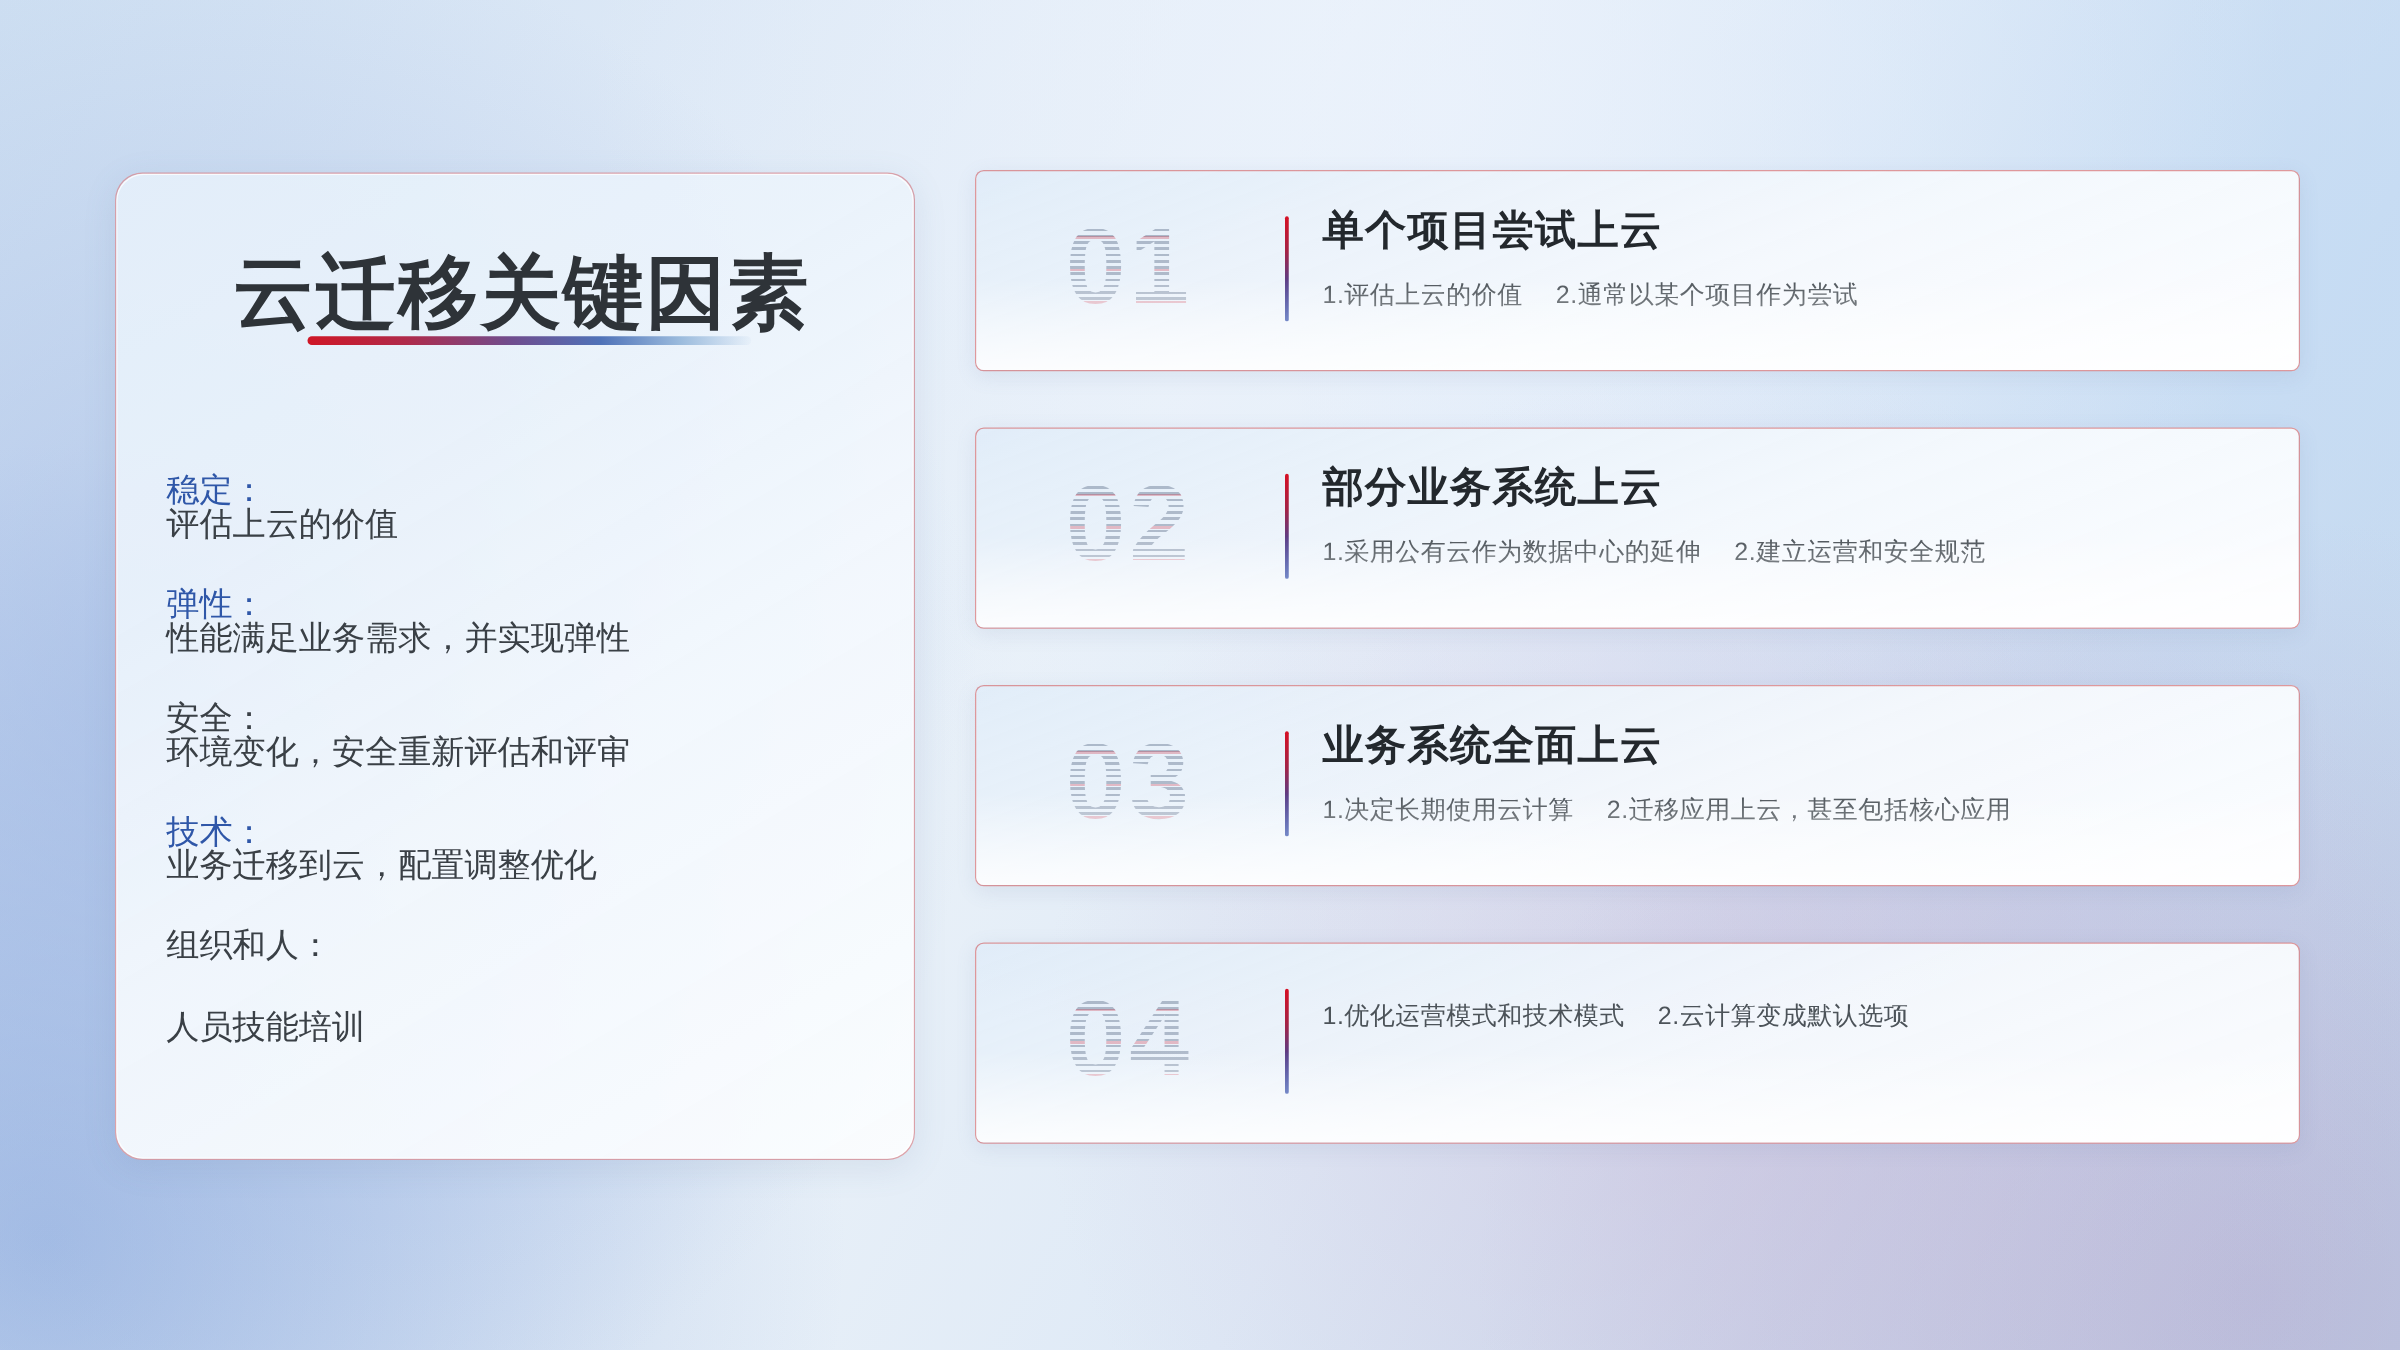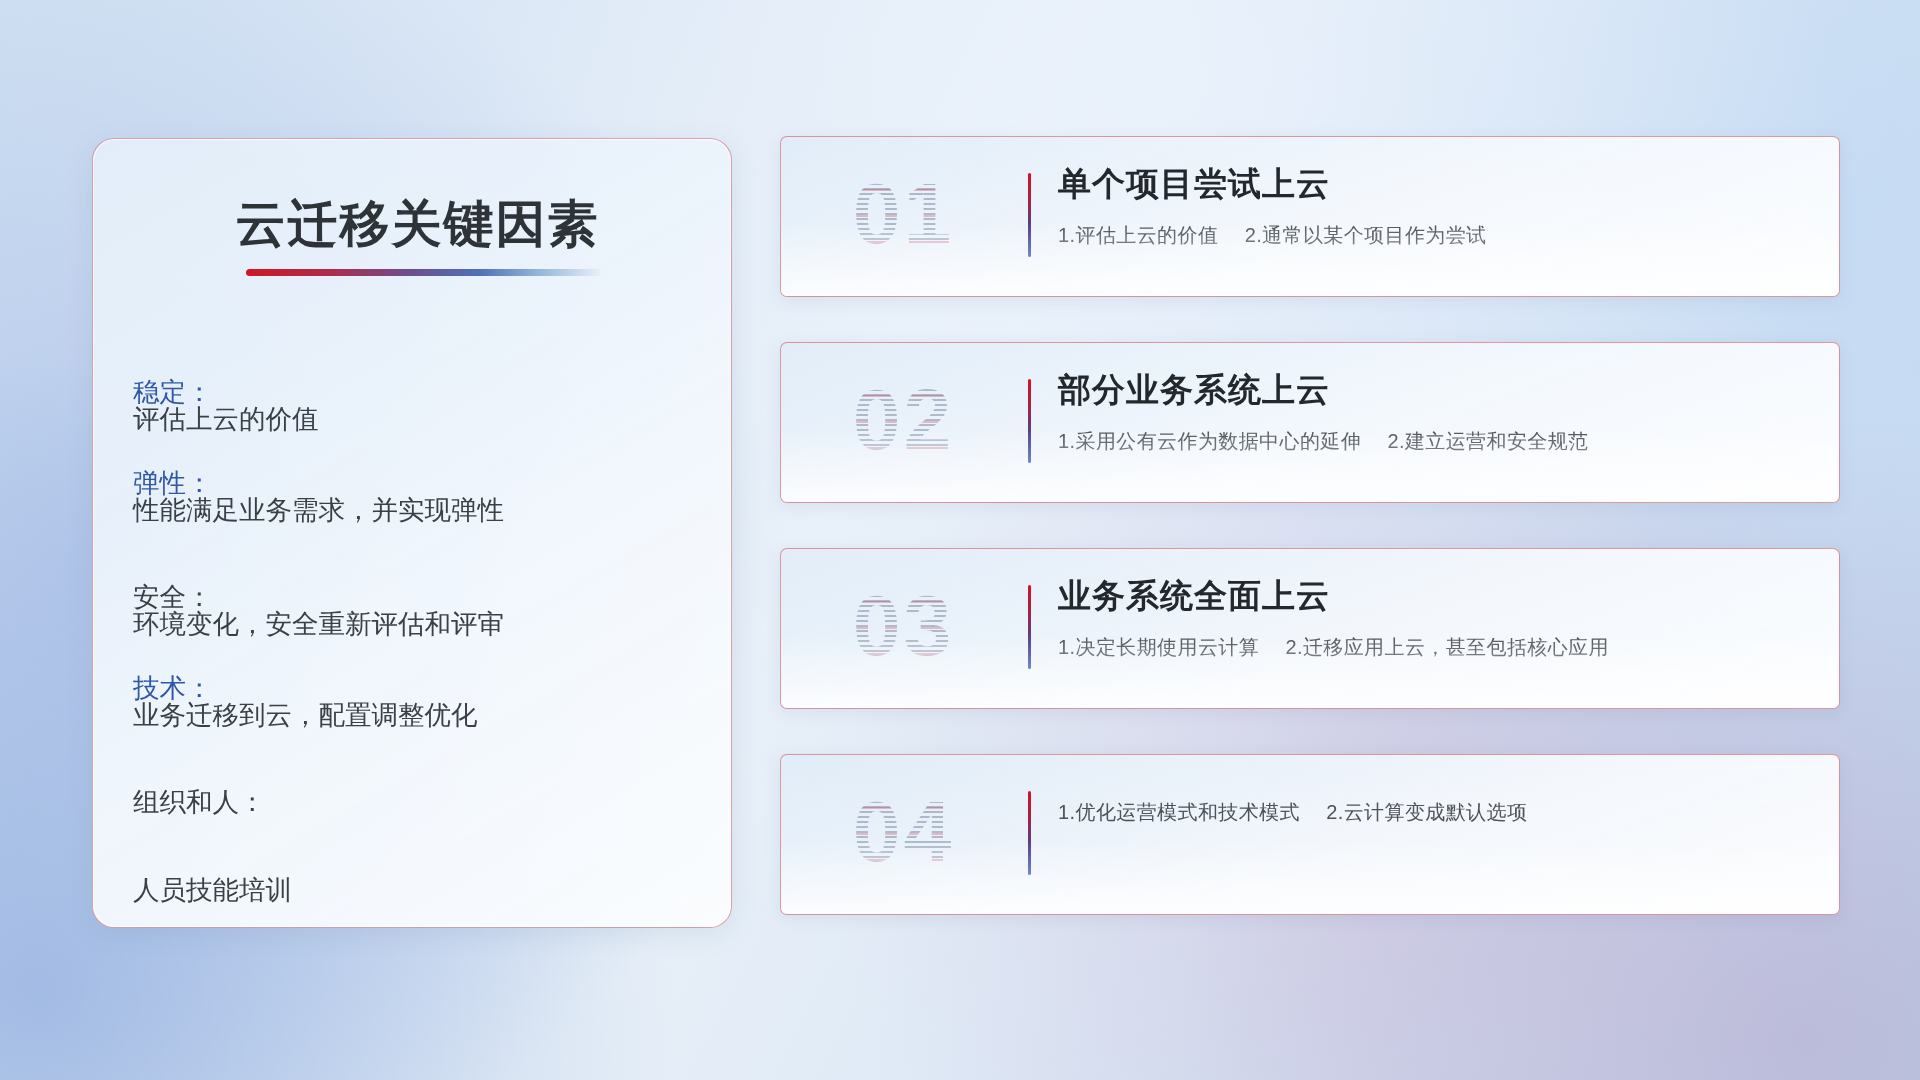--- a/index.html
+++ b/index.html
@@ -44,21 +44,21 @@
     position:absolute; inset:0;
     border-radius:22px;
     border:1px solid rgba(255,255,255,0.75);
     pointer-events:none;
   }
 
   #panel-title {
     position:absolute;
     left:0; right:0; top:52px;
     text-align:center;
-    font-size:50px;
+    font-size:64px;
     font-weight:700;
     letter-spacing:2px;
     color:#2e3338;
     margin-left:11px;
   }
 
   #panel-underline {
     position:absolute;
     left:153px; top:130px;
     width:355px; height:7px;
@@ -81,21 +81,21 @@
     display:flex;
     align-items:baseline;
     font-size:26.5px;
     line-height:1.0;
     margin-bottom:38px;
     white-space:nowrap;
     flex-direction:column;
   }
   .factor-label { font-weight:400; }
   .factor-label.blue { color:#2f57a8; }
-  .factor-label.gray { color:#3a4046;margin-top:23px; }
+  .factor-label.gray { color:#3a4046; }
   .factor-text { color:#3a4046; }
   .factor-row.cont { margin-bottom:0; }
 
   
   #cards {
     position:absolute;
     left:780px; top:136px;
     width:1060px;
   }
   .card {

